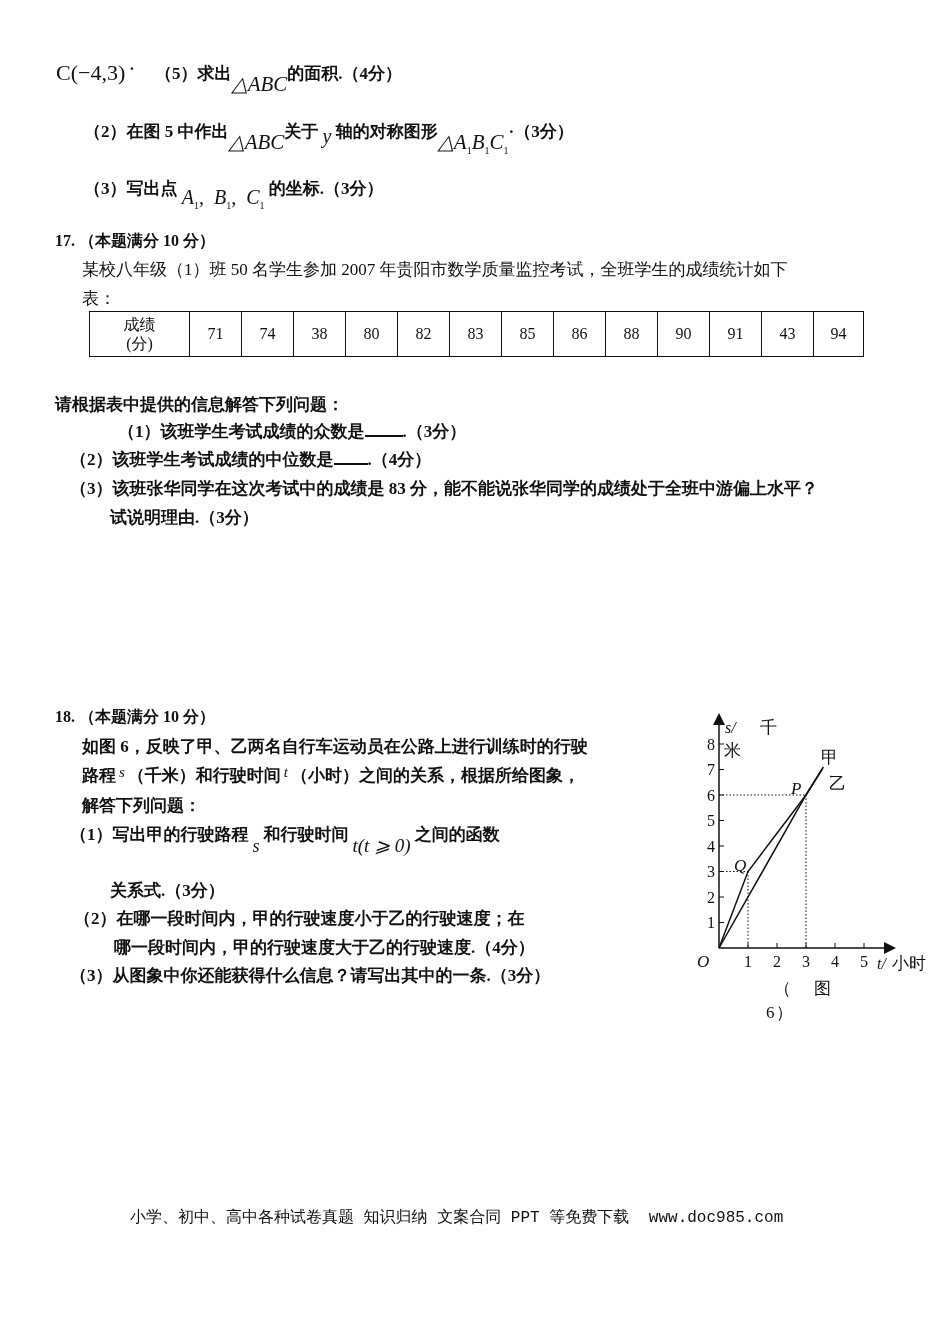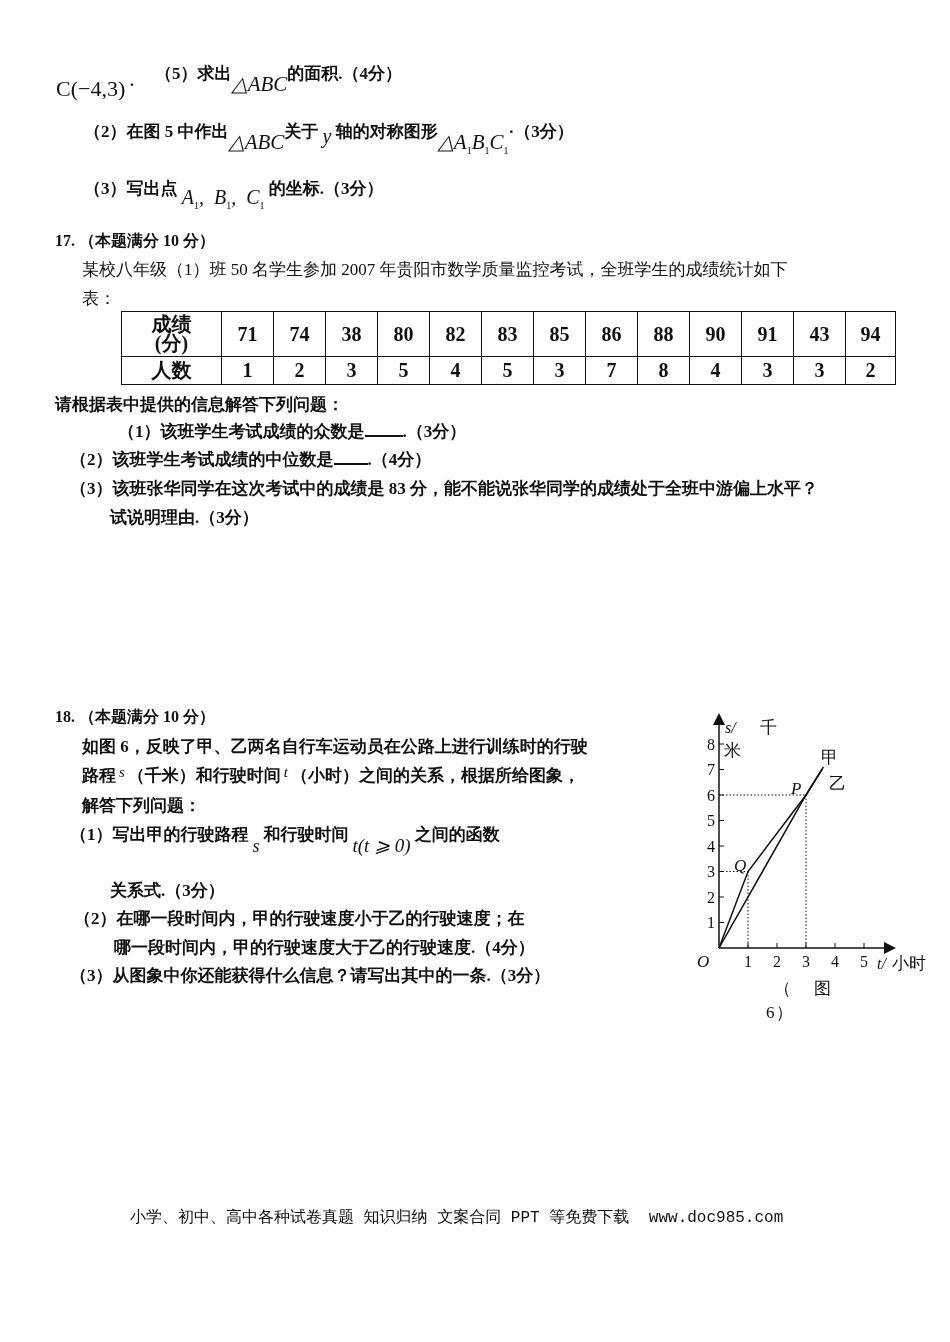--- a/index.html
+++ b/index.html
@@ -7,31 +7,31 @@
          font-family: "Liberation Serif", "DejaVu Serif", serif; color:#111; }
   .abs { position:absolute; white-space:nowrap; }
   .b { font-weight:bold; }
   .t16 { font-size:16px; }
   .t17 { font-size:17px; }
   .math { font-family: "Liberation Serif", serif; font-style:italic; font-size:20px; font-weight:normal; }
   .mathup { font-family: "Liberation Serif", serif; font-size:20px; font-weight:normal; }
   sub { font-size:10px; font-style:normal; }
   .blank { display:inline-block; border-bottom:2px solid #111; }
   table.scores { position:absolute; left:89px; top:311px; border-collapse:collapse;
-                 font-family:"Liberation Serif", serif; font-weight:bold; font-size:20px;margin-left:32px; }
+                 font-family:"Liberation Serif", serif; font-weight:normal; font-size:16px; }
   table.scores td { border:1.5px solid #111; text-align:center; padding:0; }
   table.scores tr.r1 td { height:44px; }
   table.scores tr.r2 td { height:26px; }
   .footer { font-size:16px; }
   svg text { font-family:"Liberation Serif", serif; }
 </style>
 </head>
 <body>
 
-<div class="abs" style="left:56px; top:60px;margin-top:16px;">
+<div class="abs" style="left:56px; top:60px;">
   <span class="mathup" style="font-size:22px;">C(−4,3)</span>
   <span class="b" style="position:relative; top:-6px;">·</span>
 </div>
 <div class="abs b t17" style="left:155px; top:60px;">
   <span>（5）求出</span><span class="math" style="position:relative; top:12px; font-size:21px;">△ABC</span><span>的面积.（4分）</span>
 </div>
 
 <div class="abs b t17" style="left:84px; top:118px;">
   <span>（2）在图 5 中作出</span><span class="math" style="position:relative; top:12px; font-size:21px;">△ABC</span><span>关于</span>
   <span class="math" style="position:relative; top:6px;">y</span>
@@ -61,36 +61,20 @@
     <td style="width:51px;">80</td>
     <td style="width:51px;">82</td>
     <td style="width:51px;">83</td>
     <td style="width:51px;">85</td>
     <td style="width:51px;">86</td>
     <td style="width:51px;">88</td>
     <td style="width:51px;">90</td>
     <td style="width:51px;">91</td>
     <td style="width:51px;">43</td>
     <td style="width:49px;">94</td>
-  </tr>
-  <tr class="r2">
-    <td>人数</td>
-    <td>1</td>
-    <td>2</td>
-    <td>3</td>
-    <td>5</td>
-    <td>4</td>
-    <td>5</td>
-    <td>3</td>
-    <td>7</td>
-    <td>8</td>
-    <td>4</td>
-    <td>3</td>
-    <td>3</td>
-    <td>2</td>
   </tr>
 </tbody>
   </table>
 
 <div class="abs b t17" style="left:55px; top:393px;">请根据表中提供的信息解答下列问题：</div>
 <div class="abs b t17" style="left:70px; top:420px;margin-left:48px;">
   <span>（1）该班学生考试成绩的众数是</span><span class="blank" style="width:38px; height:14px;"></span><span>.（3分）</span>
 </div>
 <div class="abs b t17" style="left:70px; top:448px;">
   <span>（2）该班学生考试成绩的中位数是</span><span class="blank" style="width:34px; height:14px;"></span><span>.（4分）</span>

